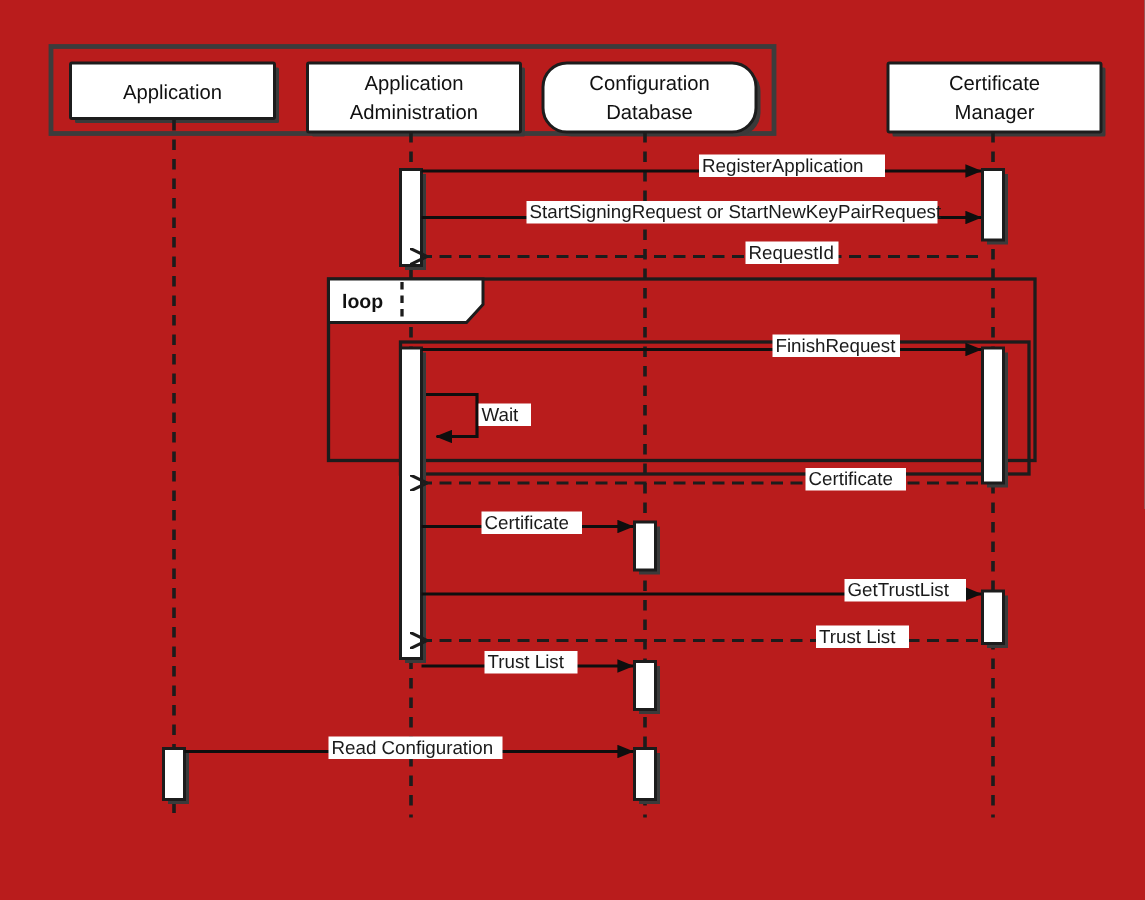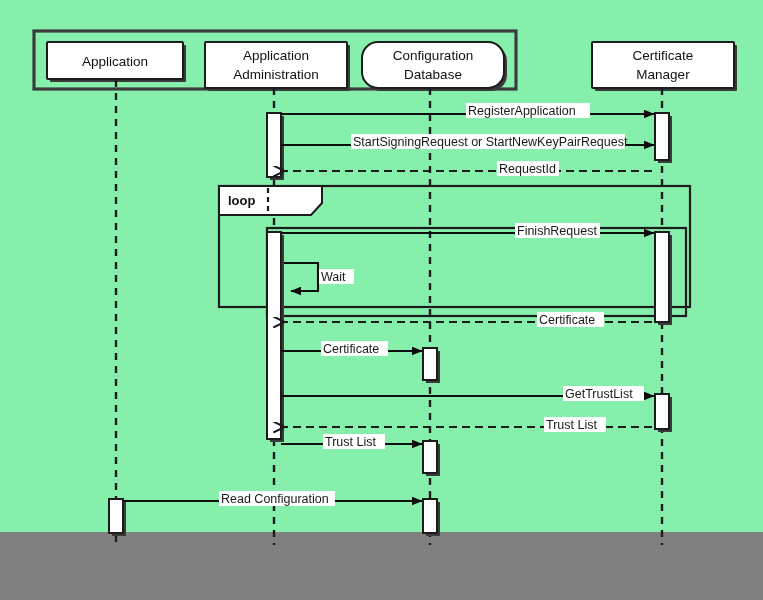--- a/index.html
+++ b/index.html
@@ -10,22 +10,22 @@
   }
   body {
     width: 763px;
     height: 600px;
     overflow: hidden;
     font-family: "Liberation Sans", sans-serif;
   }
   #stage {
     position: relative;
     width: 763px;
-    height: 532px;
-    background: #86efac;
+    height: 600px;
+    background: #b91c1c;
   }
   svg#diagram {
     position: absolute;
     left: 0;
     top: 0;
     width: 763px;
     height: 600px;
     display: block;
   }
   .participant-label {

